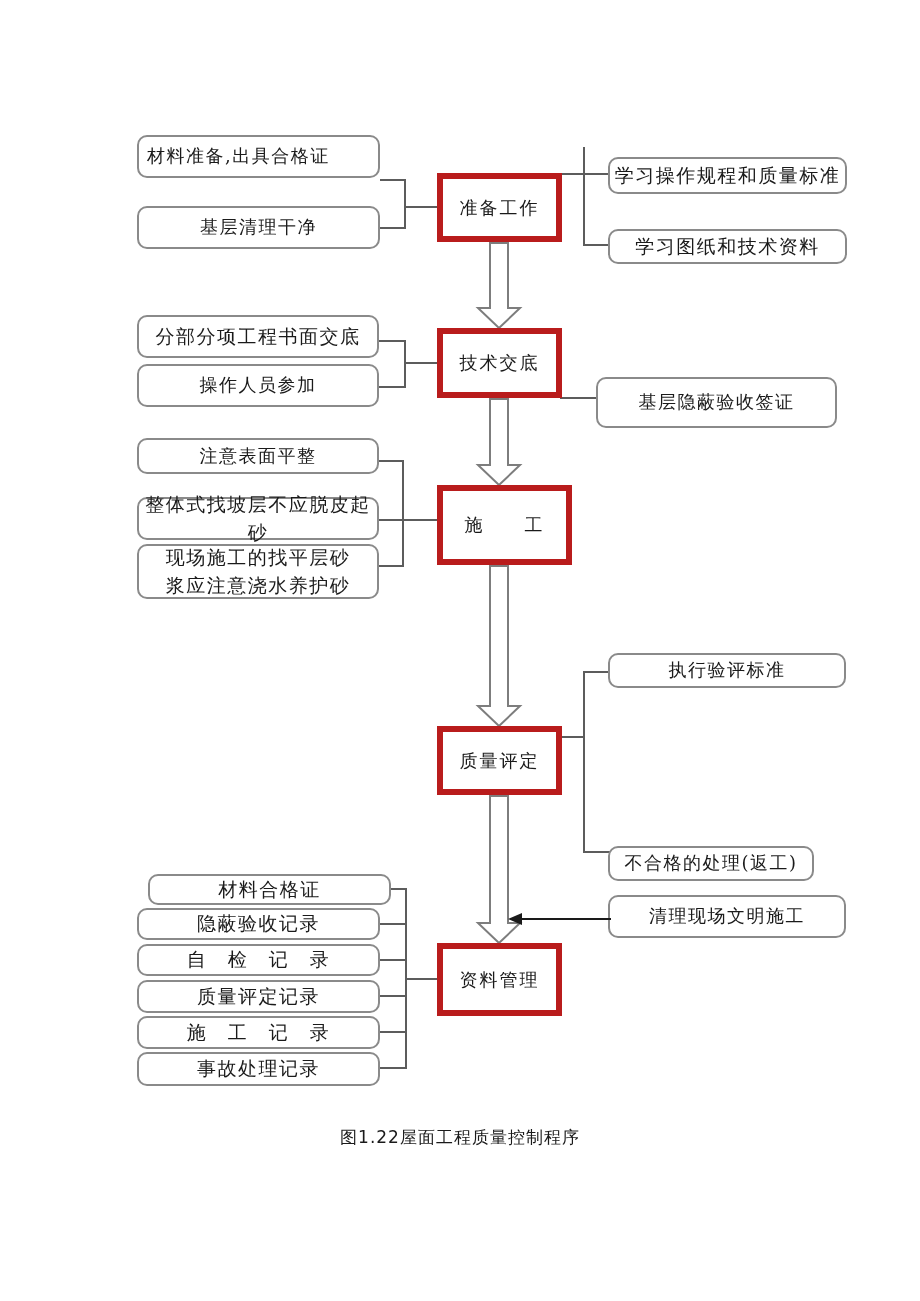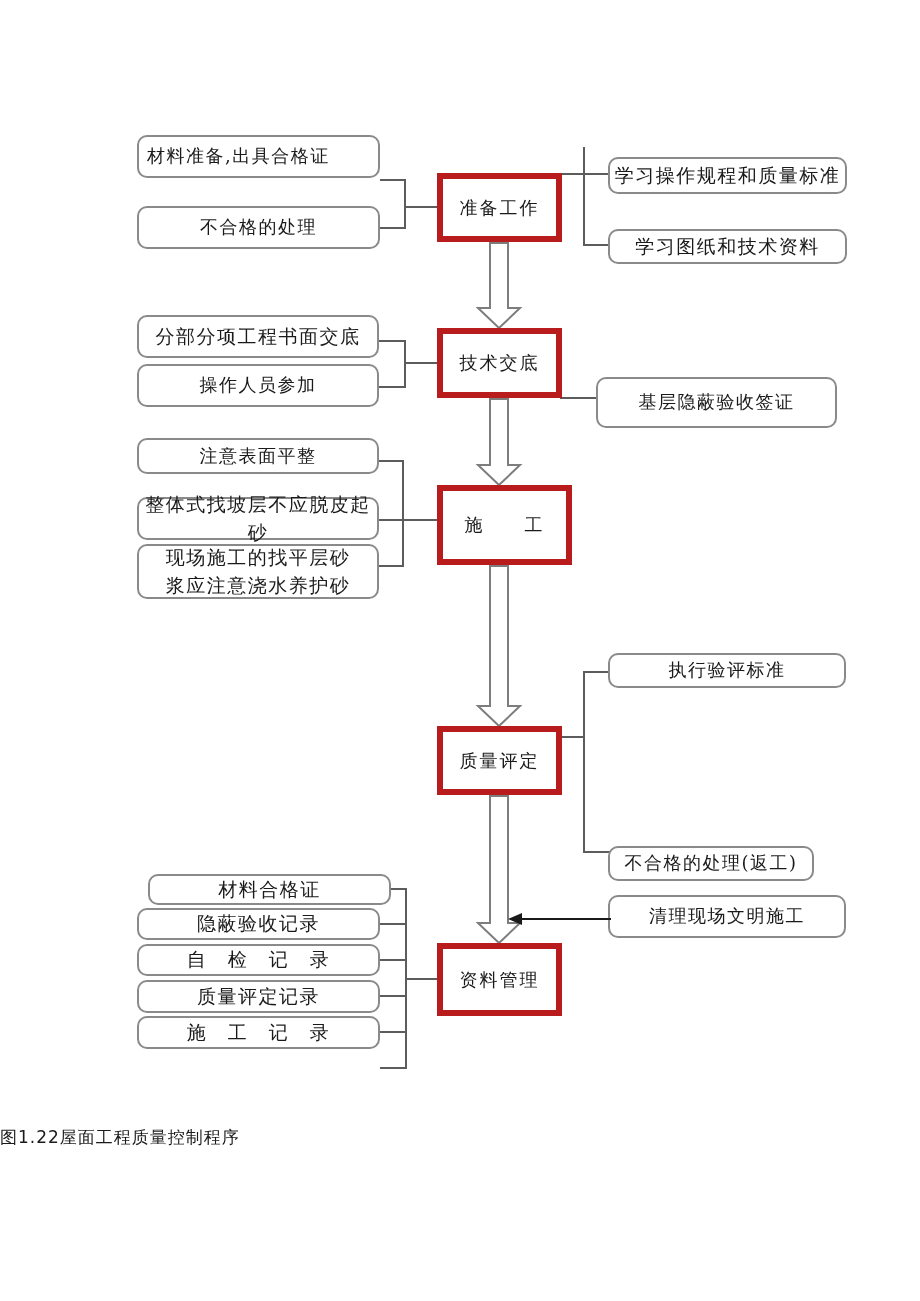--- a/index.html
+++ b/index.html
@@ -21,58 +21,59 @@
     border:6px solid #b91c1c;
     display:flex;align-items:center;justify-content:center;text-align:center;
     font-size:18px;letter-spacing:2px;z-index:3;
   }
   .hline,.vline{position:absolute;background:#5c5c5c;z-index:1;}
   .hline{height:2px;}
   .vline{width:2px;}
   .blockarrow{position:absolute;left:475px;width:48px;z-index:2;}
   .thinarrow{position:absolute;z-index:4;}
   .caption{
-    position:absolute;left:0;top:1126px;width:920px;
+    position:absolute;left:0;top:1126px;width:920px;text-align:center;
     font-size:17px;letter-spacing:1px;color:#1a1a1a;
     font-family:"DejaVu Sans","Liberation Sans",sans-serif;
   }
 </style>
 </head>
 <body>
 
 <div id="canvas">
 
   <div class="fbox" style="left:437px;top:173px;width:125px;height:69px">准备工作</div>
   <div class="fbox" style="left:437px;top:328px;width:125px;height:70px">技术交底</div>
   <div class="fbox" style="left:437px;top:485px;width:135px;height:80px">施　　工</div>
   <div class="fbox" style="left:437px;top:726px;width:125px;height:69px">质量评定</div>
   <div class="fbox" style="left:437px;top:943px;width:125px;height:73px">资料管理</div>
 
   <div class="rbox leftalign" style="left:137px;top:135px;width:243px;height:43px">材料准备,出具合格证</div>
-  <div class="rbox" style="left:137px;top:206px;width:243px;height:43px">不合格的处理</div>
+  <div class="rbox" style="left:137px;top:206px;width:243px;height:43px">基层清理干净</div>
   <div class="rbox small" style="left:608px;top:157px;width:239px;height:37px">学习操作规程和质量标准</div>
   <div class="rbox small" style="left:608px;top:229px;width:239px;height:35px">学习图纸和技术资料</div>
 
   <div class="rbox small" style="left:137px;top:315px;width:242px;height:43px">分部分项工程书面交底</div>
   <div class="rbox" style="left:137px;top:364px;width:242px;height:43px">操作人员参加</div>
   <div class="rbox" style="left:596px;top:377px;width:241px;height:51px">基层隐蔽验收签证</div>
 
   <div class="rbox" style="left:137px;top:438px;width:242px;height:36px">注意表面平整</div>
   <div class="rbox small" style="left:137px;top:497px;width:242px;height:43px">整体式找坡层不应脱皮起砂</div>
   <div class="rbox small wrap" style="left:137px;top:544px;width:242px;height:55px">现场施工的找平层砂浆应注意浇水养护砂</div>
 
   <div class="rbox" style="left:608px;top:653px;width:238px;height:35px">执行验评标准</div>
   <div class="rbox" style="left:608px;top:846px;width:206px;height:35px">不合格的处理(返工)</div>
   <div class="rbox" style="left:608px;top:895px;width:238px;height:43px">清理现场文明施工</div>
 
   <div class="rbox small" style="left:148px;top:874px;width:243px;height:31px">材料合格证</div>
   <div class="rbox small" style="left:137px;top:908px;width:243px;height:32px">隐蔽验收记录</div>
   <div class="rbox small" style="left:137px;top:944px;width:243px;height:32px">自　检　记　录</div>
   <div class="rbox small" style="left:137px;top:980px;width:243px;height:33px">质量评定记录</div>
   <div class="rbox small" style="left:137px;top:1016px;width:243px;height:33px">施　工　记　录</div>
+  <div class="rbox small" style="left:137px;top:1052px;width:243px;height:34px">事故处理记录</div>
 
   <div class="hline" style="left:380px;top:179px;width:26px"></div>
   <div class="hline" style="left:380px;top:227px;width:26px"></div>
   <div class="vline" style="left:404px;top:179px;height:50px"></div>
   <div class="hline" style="left:404px;top:206px;width:34px"></div>
 
   <div class="hline" style="left:562px;top:173px;width:47px"></div>
   <div class="vline" style="left:583px;top:147px;height:99px"></div>
   <div class="hline" style="left:583px;top:244px;width:26px"></div>
 

